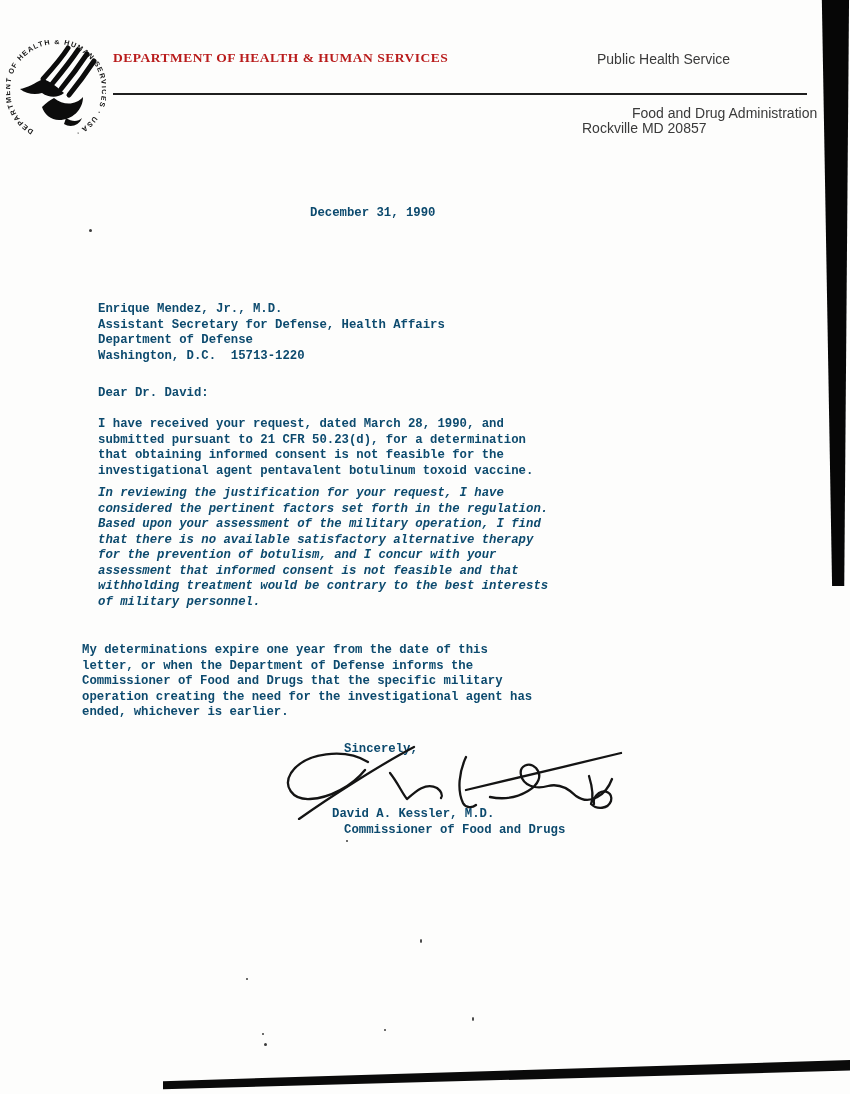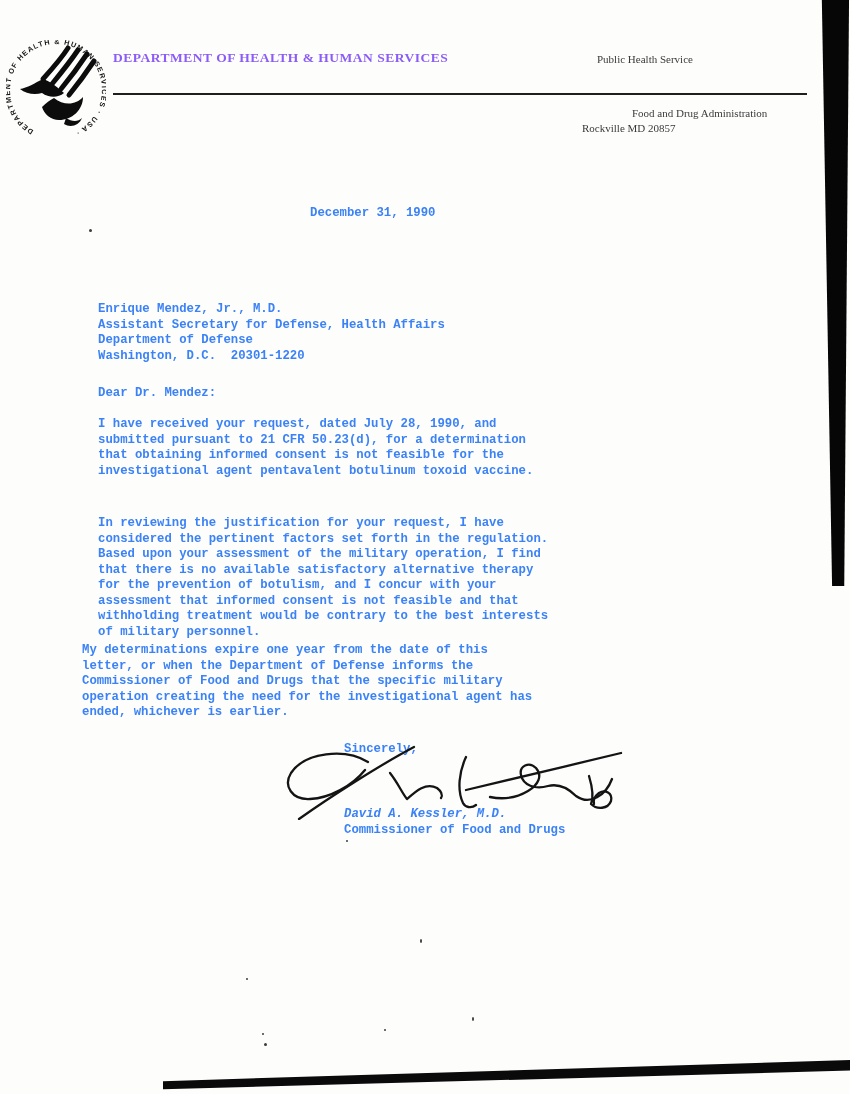--- a/index.html
+++ b/index.html
@@ -10,37 +10,37 @@
     height: 1094px;
     background: #fdfdfc;
     overflow: hidden;
   }
   .mono {
     position: absolute;
     font-family: "Liberation Mono", "DejaVu Sans Mono", monospace;
     font-size: 12.3px;
     line-height: 15.5px;
     font-weight: bold;
-    color: #3b82f6;
+    color: #0c4a6e;
     white-space: pre;
     letter-spacing: 0px;
   }
   .dept-title {
     position: absolute;
     left: 113px; top: 50px;
     font-family: "Liberation Serif", "DejaVu Serif", serif;
     font-weight: bold;
     font-size: 13.5px;
     letter-spacing: 0.5px;
-    color: #8b5cf6;
+    color: #b91c1c;
   }
   .sans-small {
     position: absolute;
-    font-family: Liberation Serif, serif;
-    font-size: 11px;
+    font-family: Liberation Sans, sans-serif;
+    font-size: 14px;
     line-height: 15px;
     color: #3a3a3a;
   }
   .header-rule {
     position: absolute;
     left: 113px; top: 93px;
     width: 694px; height: 2.2px;
     background: #1f1f1f;
   }
   .right-bar {
@@ -94,27 +94,27 @@
   <div class="dept-title">DEPARTMENT OF HEALTH &amp; HUMAN SERVICES</div>
   <div class="sans-small" style="left:597px; top:52px;">Public Health Service</div>
   <div class="header-rule"></div>
   <div class="sans-small" style="left:597px; top:106px;padding-left:35px;">Food and Drug Administration</div>
   <div class="sans-small" style="left:582px; top:121px;">Rockville MD 20857</div>
 
   <div class="mono" style="left:310px; top:206px;">December 31, 1990</div>
   <div class="mono" style="left:98px; top:302px;">Enrique Mendez, Jr., M.D.
 Assistant Secretary for Defense, Health Affairs
 Department of Defense
-Washington, D.C.  20301-1220</div>
-  <div class="mono" style="left:98px; top:386px;">Dear Dr. Mendez:</div>
-  <div class="mono" style="left:98px; top:417px;">I have received your request, dated July 28, 1990, and
+Washington, D.C.  15713-1220</div>
+  <div class="mono" style="left:98px; top:386px;">Dear Dr. David:</div>
+  <div class="mono" style="left:98px; top:417px;">I have received your request, dated March 28, 1990, and
 submitted pursuant to 21 CFR 50.23(d), for a determination
 that obtaining informed consent is not feasible for the
 investigational agent pentavalent botulinum toxoid vaccine.</div>
-  <div class="mono" style="left:98px; top:516px;">In reviewing the justification for your request, I have
+  <div class="mono" style="left:98px; top:486px;font-style:italic;">In reviewing the justification for your request, I have
 considered the pertinent factors set forth in the regulation.
 Based upon your assessment of the military operation, I find
 that there is no available satisfactory alternative therapy
 for the prevention of botulism, and I concur with your
 assessment that informed consent is not feasible and that
 withholding treatment would be contrary to the best interests
 of military personnel.</div>
   <div class="mono" style="left:82px; top:643px;">My determinations expire one year from the date of this
 letter, or when the Department of Defense informs the
 Commissioner of Food and Drugs that the specific military
@@ -127,21 +127,21 @@
       <path d="M368 762 C345 748, 305 752, 291 773 C283 786, 292 800, 310 799 C330 798, 352 786, 365 770"></path>
       <path d="M299 819 C330 797, 380 765, 414 747"></path>
       <path d="M390 773 C398 783, 402 793, 407 799 C416 791, 426 782, 437 788 C441 791, 443 795, 441 798"></path>
       <path d="M466 757 C459 772, 457 790, 463 803 C465 807, 471 809, 476 805"></path>
       <path d="M621 753 C570 765, 510 780, 466 790"></path>
       <path d="M490 797 C505 800, 518 797, 528 791 C538 785, 543 776, 536 768 C529 761, 519 766, 521 775 C523 785, 535 790, 548 786 C560 783, 570 790, 576 796 C590 806, 606 795, 612 779"></path>
       <path d="M589 776 C592 786, 594 797, 591 804 C597 810, 608 809, 611 801 C613 793, 605 789, 599 793 C595 796, 593 800, 594 804"></path>
     </g>
   </svg>
 
-  <div class="mono" style="left:344px; top:807px;font-style:italic;">David A. Kessler, M.D.</div>
+  <div class="mono" style="left:332px; top:807px;">David A. Kessler, M.D.</div>
   <div class="mono" style="left:344px; top:822.5px;text-align:right;">Commissioner of Food and Drugs</div>
 
   <div class="right-bar"></div>
   <div class="bottom-bar"></div>
   <div class="speck" style="left:89px; top:229px;"></div>
   <div class="speck" style="left:346px; top:840px; width:2px; height:2px;"></div>
   <div class="speck" style="left:420px; top:939px; width:2px; height:4px;"></div>
   <div class="speck" style="left:246px; top:978px; width:2px; height:2px;"></div>
   <div class="speck" style="left:472px; top:1017px; width:2px; height:4px;"></div>
   <div class="speck" style="left:384px; top:1029px; width:2px; height:2px;"></div>

